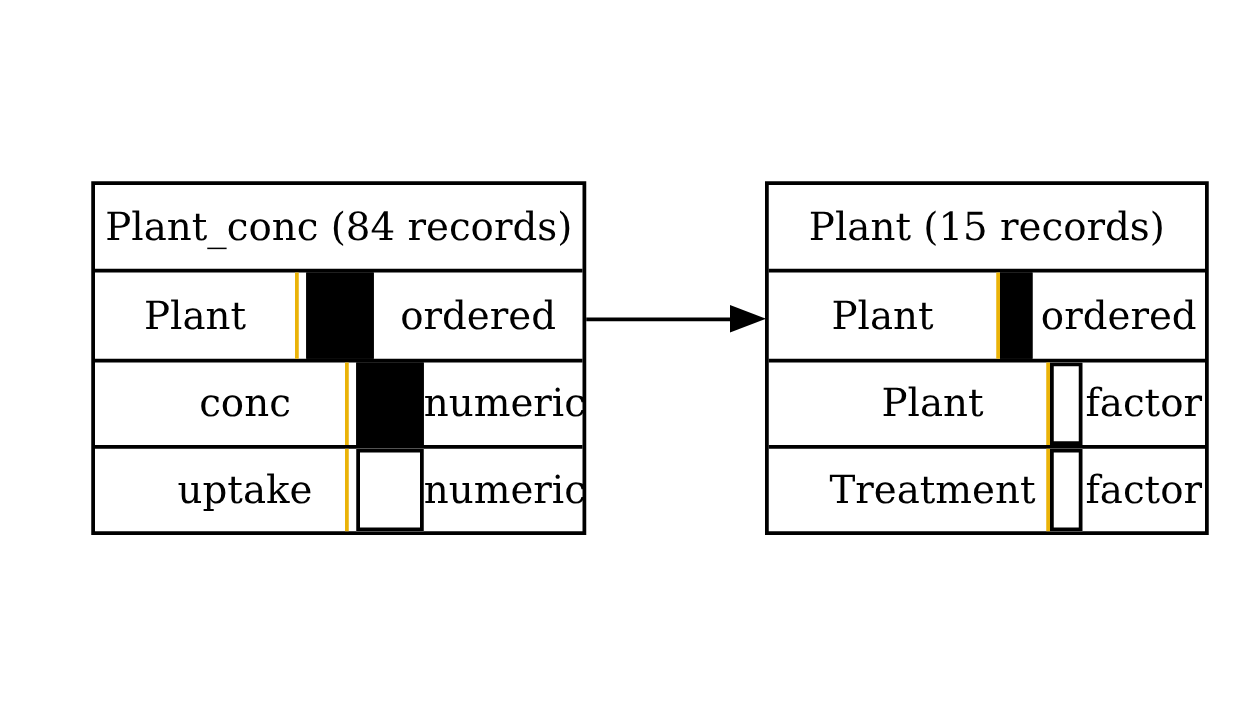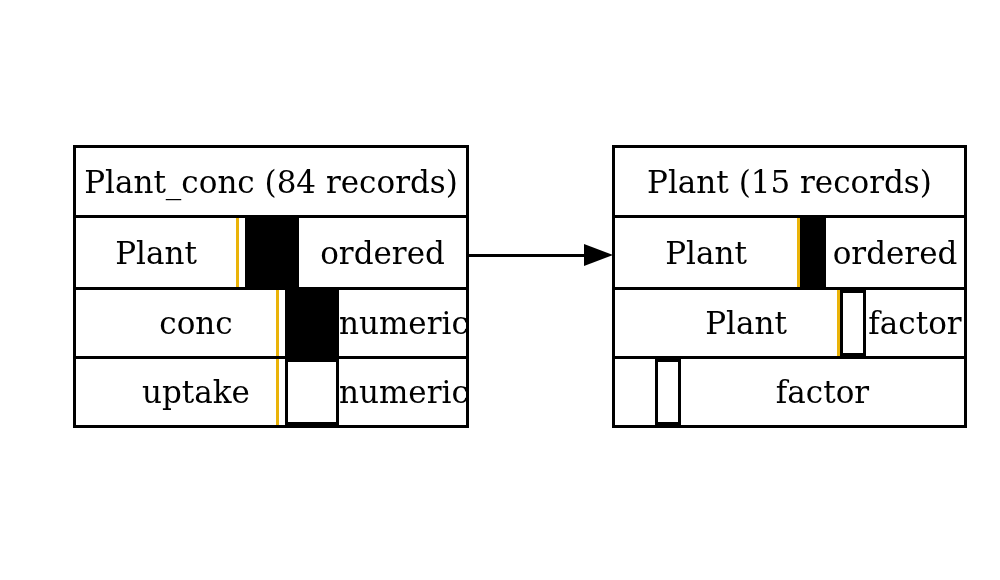--- a/index.html
+++ b/index.html
@@ -105,20 +105,21 @@
       <div class="cell type-cell">ordered</div>
     </div>
 
     <div class="frow">
       <div class="cell name-cell">Plant</div>
       <div class="cell key-cell"></div>
       <div class="cell type-cell">factor</div>
     </div>
 
     <div class="frow">
+      <div class="cell name-cell">Treatment</div>
       <div class="cell key-cell"></div>
       <div class="cell type-cell">factor</div>
     </div>
   </div>
 
   <div class="arrow-line"></div>
   <div class="arrow-head"></div>
 
 </div>
 

